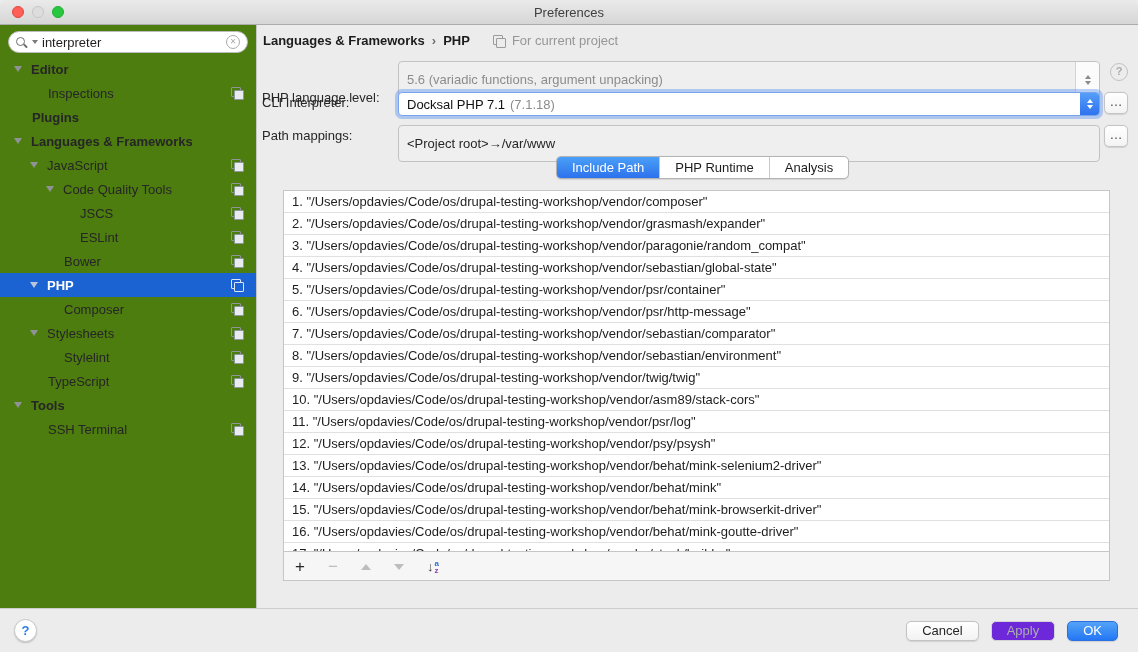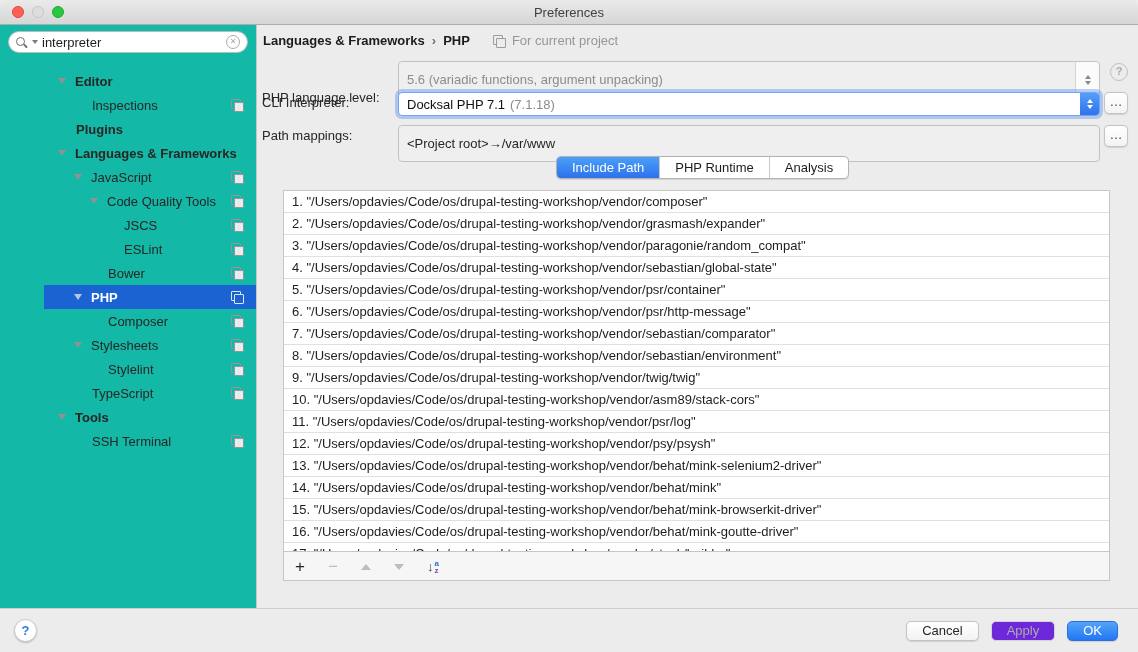--- a/index.html
+++ b/index.html
@@ -23,38 +23,38 @@
   .dot { width:12px; height:12px; border-radius:50%; }
   .dot.red   { background:#FE5F57; border:1px solid #E1453E; }
   .dot.gray  { background:#DDDDDD; border:1px solid #C6C6C6; }
   .dot.green { background:#29C73F; border:1px solid #1FAE33; }
   .win-title { color:#404040; font-size:13px; }
 
   
   .body-row { flex:1 1 auto; display:flex; min-height:0; }
 
   
-  .sidebar { width:257px; flex:0 0 257px; background:#14b8a6;
+  .sidebar { width:257px; flex:0 0 257px; background:#4d7c0f;
     border-right:1px solid #C6C6C6; overflow:hidden; }
   .search-wrap { padding:6px 8px 4px 8px; }
   .search-box { height:22px; background:#FFFFFF; border:1px solid #BCBCBC;
     border-radius:11px; display:flex; align-items:center; padding:0 7px; gap:4px; }
   .mag { width:14px; height:13px; position:relative; flex:0 0 14px; }
   .mag::before { content:""; position:absolute; left:0; top:1px; width:7px; height:7px;
     border:1.5px solid #6F6F6F; border-radius:50%; }
   .mag::after { content:""; position:absolute; left:7px; top:9px; width:5px; height:1.8px;
     background:#6F6F6F; transform:rotate(45deg); border-radius:1px; }
   .mag-caret { width:0; height:0; border-left:3.5px solid transparent;
     border-right:3.5px solid transparent; border-top:4px solid #7B7B7B;
     margin-left:-2px; flex:0 0 auto; }
   .search-text { flex:1 1 auto; color:#1E1E1E; }
   .clear-btn { width:14px; height:14px; border:1.3px solid #ABABAB; border-radius:50%;
     color:#ABABAB; font-size:8px; line-height:11px; text-align:center; flex:0 0 14px; }
 
-  .tree { margin-top:12px;padding-left:44px; }
+  .tree { margin-top:0; }
   .tree-row { height:24px; display:flex; align-items:center; position:relative;
     color:#262626; --dupbg:#E9ECEF; --dupline:#8F959C; cursor:default; }
   .tree-row.bold .tree-label { font-weight:bold; }
   .tree-row.selected { background:#1B63D3; color:#FFFFFF; --dupbg:#1B63D3; --dupline:#DCE6F5; }
   .tri-down { width:0; height:0; border-left:4.5px solid transparent;
     border-right:4.5px solid transparent; border-top:6px solid #8F9398;
     margin-right:9px; flex:0 0 auto; }
   .tree-row.selected .tri-down { border-top-color:#B9C6DC; }
   .tri-spacer { width:18px; flex:0 0 18px; }
   .tree-label { white-space:nowrap; }

